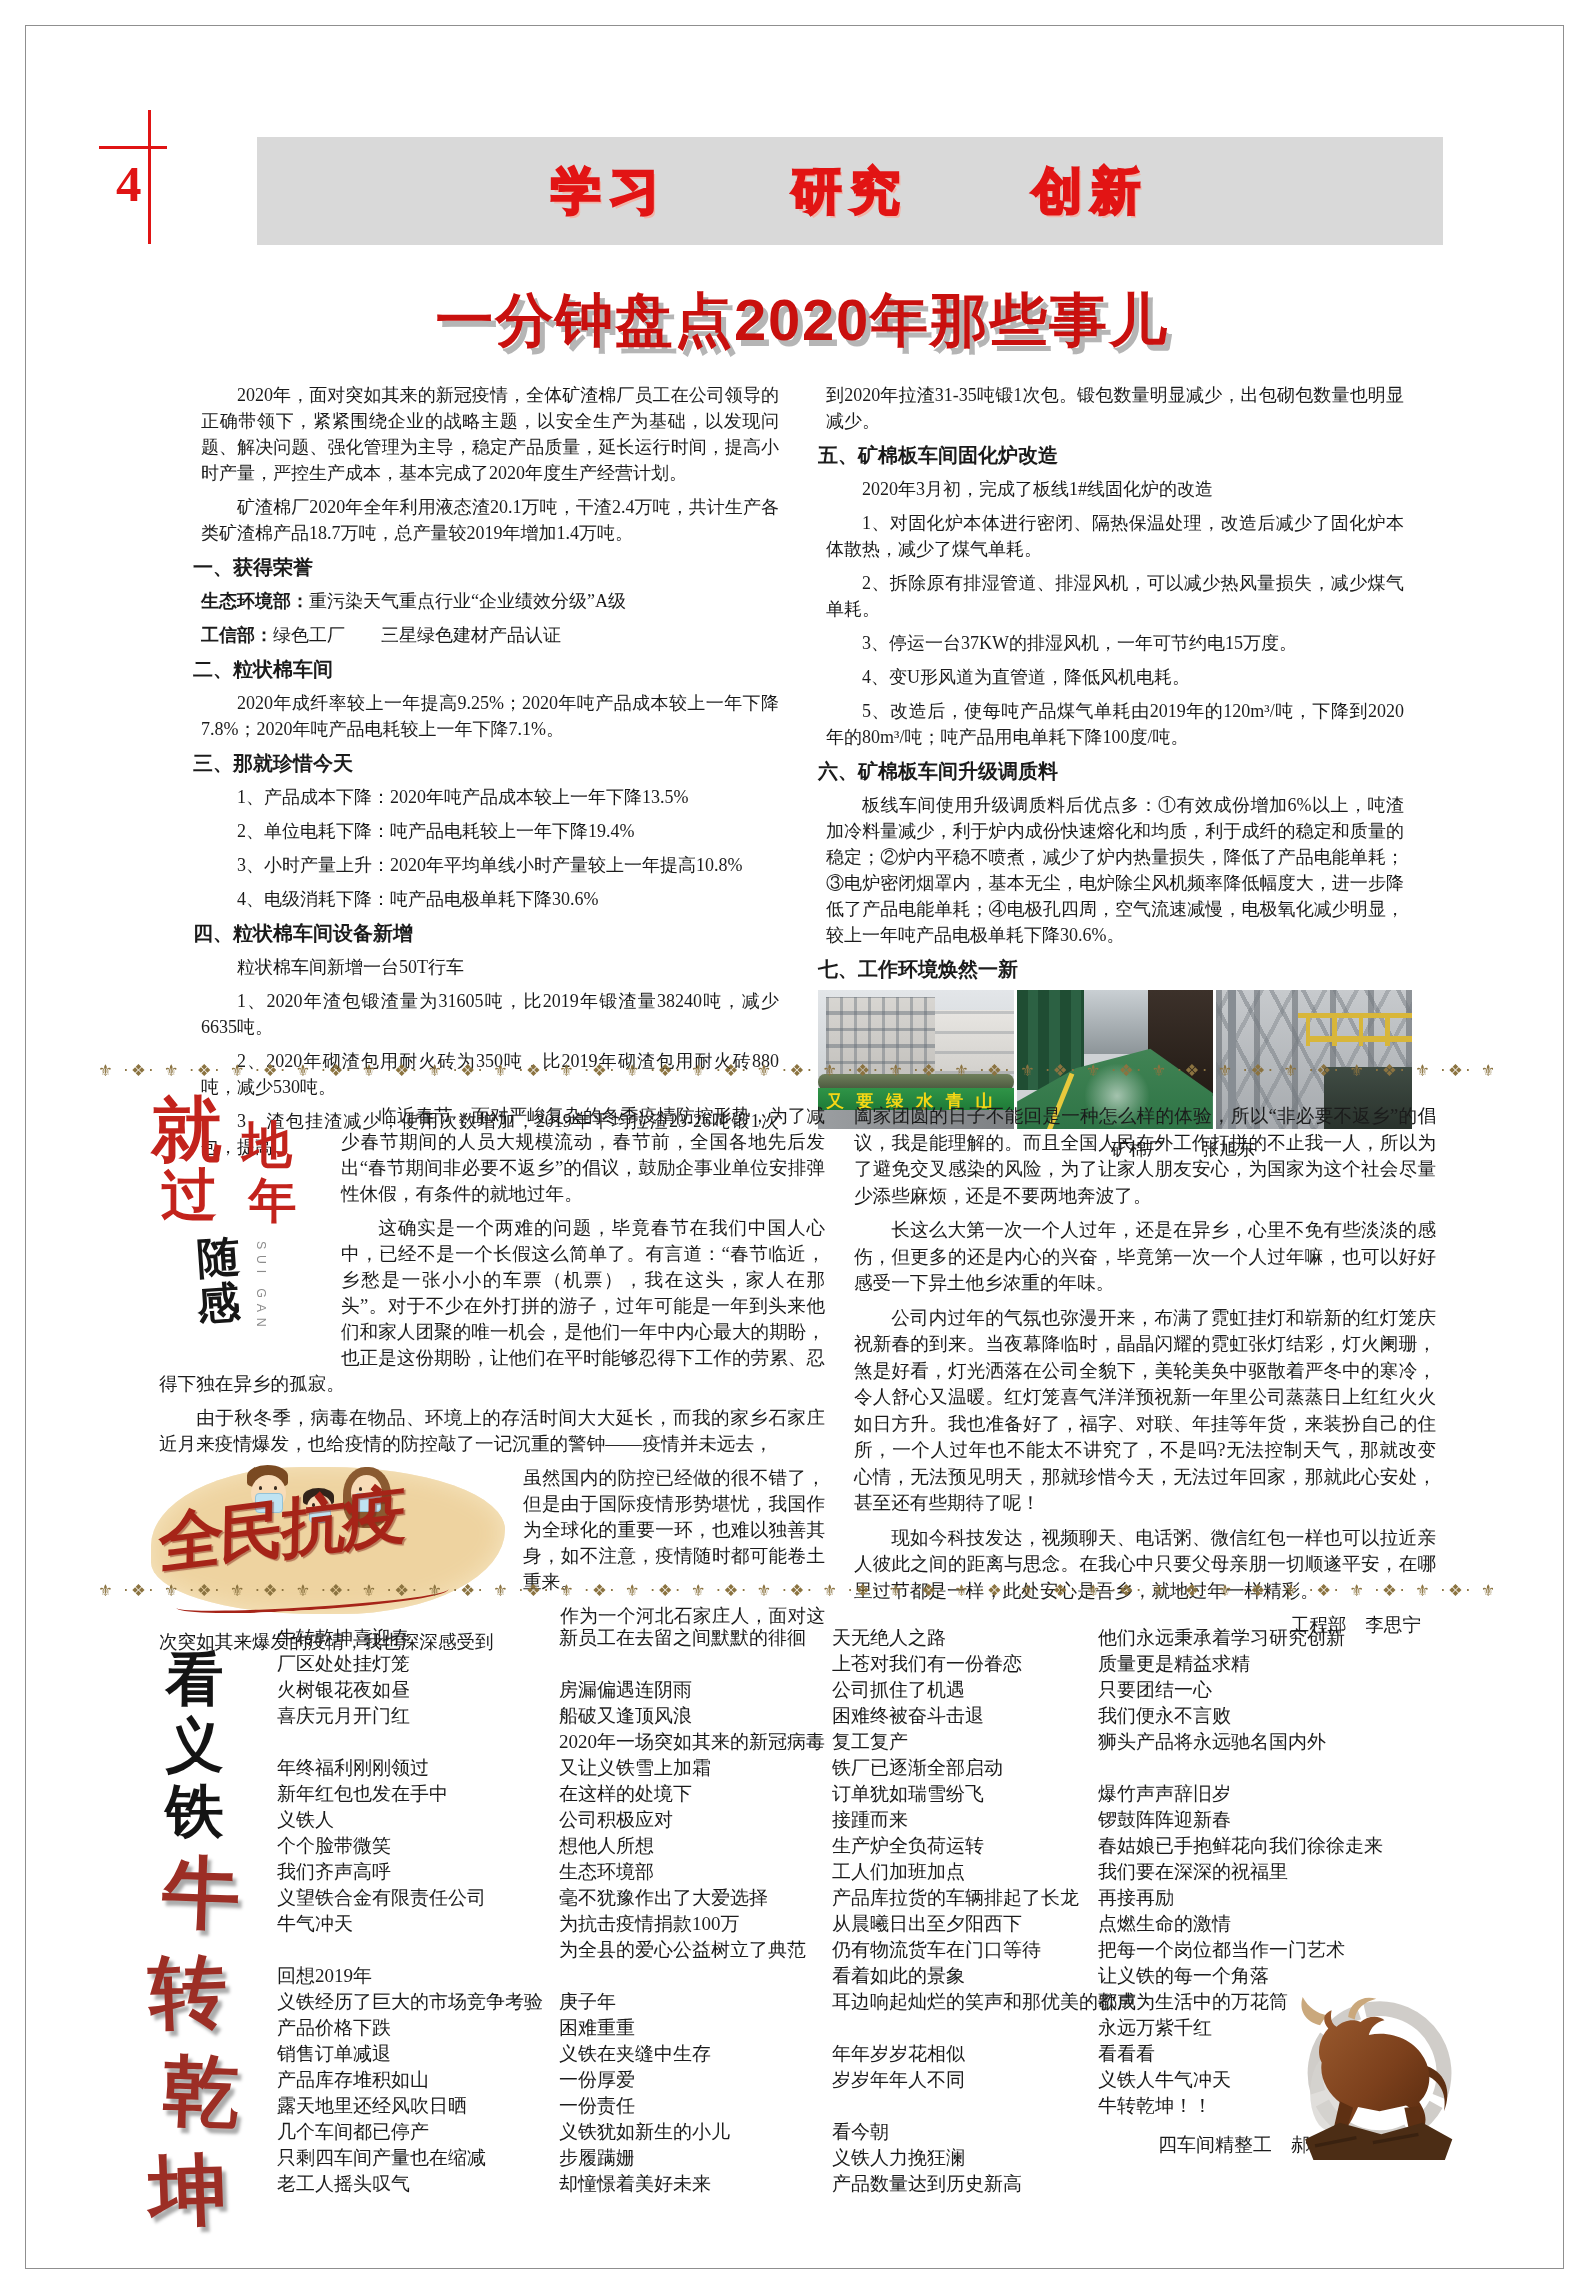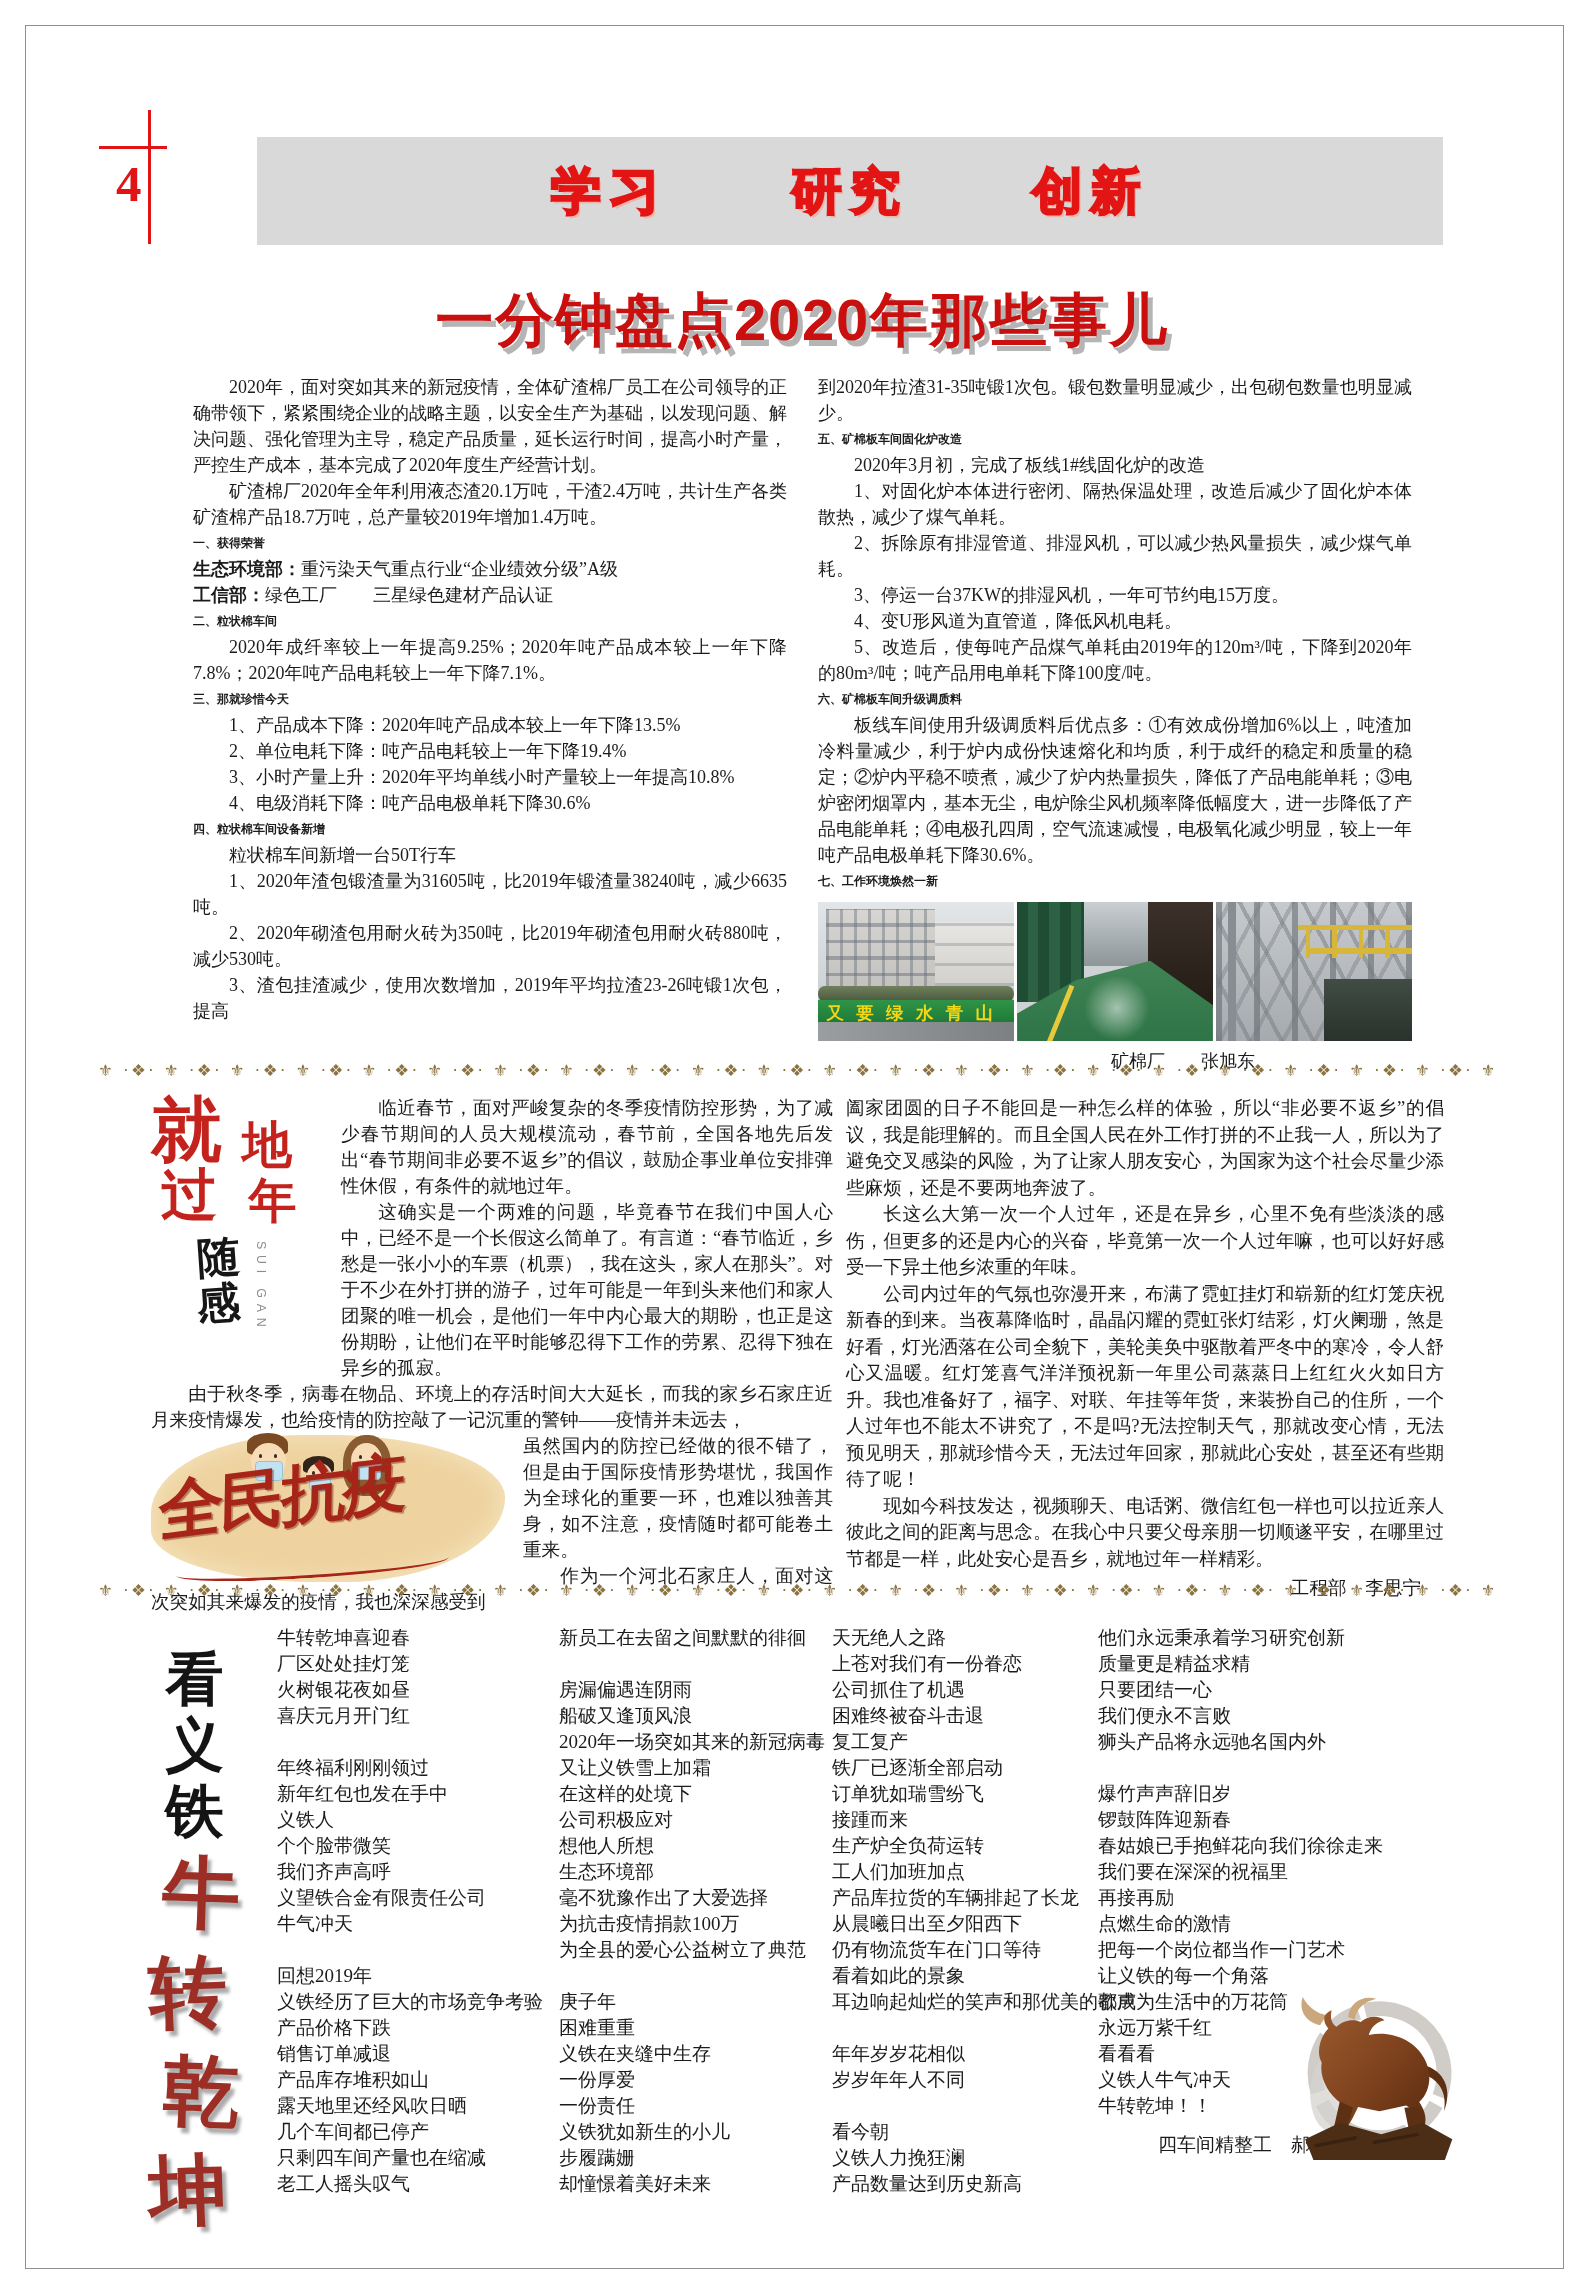--- a/index.html
+++ b/index.html
@@ -17,22 +17,22 @@
   .hword{font-family:"Liberation Sans","DejaVu Sans",sans-serif;font-weight:bold;font-size:50px;
          letter-spacing:8.3px;color:#ffffff;-webkit-text-stroke:2.5px #e21414;
          text-shadow:2.5px 3.3px 0 #f0b5aa;}
   
   #a1t{left:185px;top:282px;width:1234px;text-align:center;
        font-family:"Liberation Sans","DejaVu Sans",sans-serif;font-weight:900;font-size:58px;
        color:#c9100e;letter-spacing:1.7px;text-shadow:5px 5.8px 0 #b5b5b5;white-space:nowrap;}
   #a1{left:193px;top:374px;width:1219px;display:flex;gap:31px;
       font-size:18px;line-height:26px;text-align:justify;}
   .a1col{width:594px;}
-  .a-h{font-family:"Liberation Sans","DejaVu Sans",sans-serif;font-weight:bold;font-size:12px;}
-  .a-p{text-indent:2em;margin:0;}
+  .a-h{font-family:"Liberation Sans","DejaVu Sans",sans-serif;font-weight:bold;font-size:20px;}
+  .a-p{text-indent:2em;margin:8px;}
   .a-p b{font-family:"Liberation Sans","DejaVu Sans",sans-serif;}
   .noind{text-indent:0;}
   #photos{display:flex;gap:3.3px;margin-top:8.3px;height:139px;}
   .photo{flex:1;position:relative;overflow:hidden;background:#cfd2d5;}
   #pcap{text-align:right;padding-right:157px;margin-top:6.6px;font-size:18px;}
   
   .p1-sky{position:absolute;inset:0;background:linear-gradient(180deg,#e3e6e9 0%,#cfd3d6 60%,#babdc0 100%);}
   .p1-b1{position:absolute;left:4%;top:5%;width:56%;height:60%;
     background:repeating-linear-gradient(0deg,rgba(95,105,115,.45) 0 3.3px,transparent 3.3px 16.6px),
                repeating-linear-gradient(90deg,rgba(95,105,115,.4) 0 3.3px,transparent 3.3px 14px),

